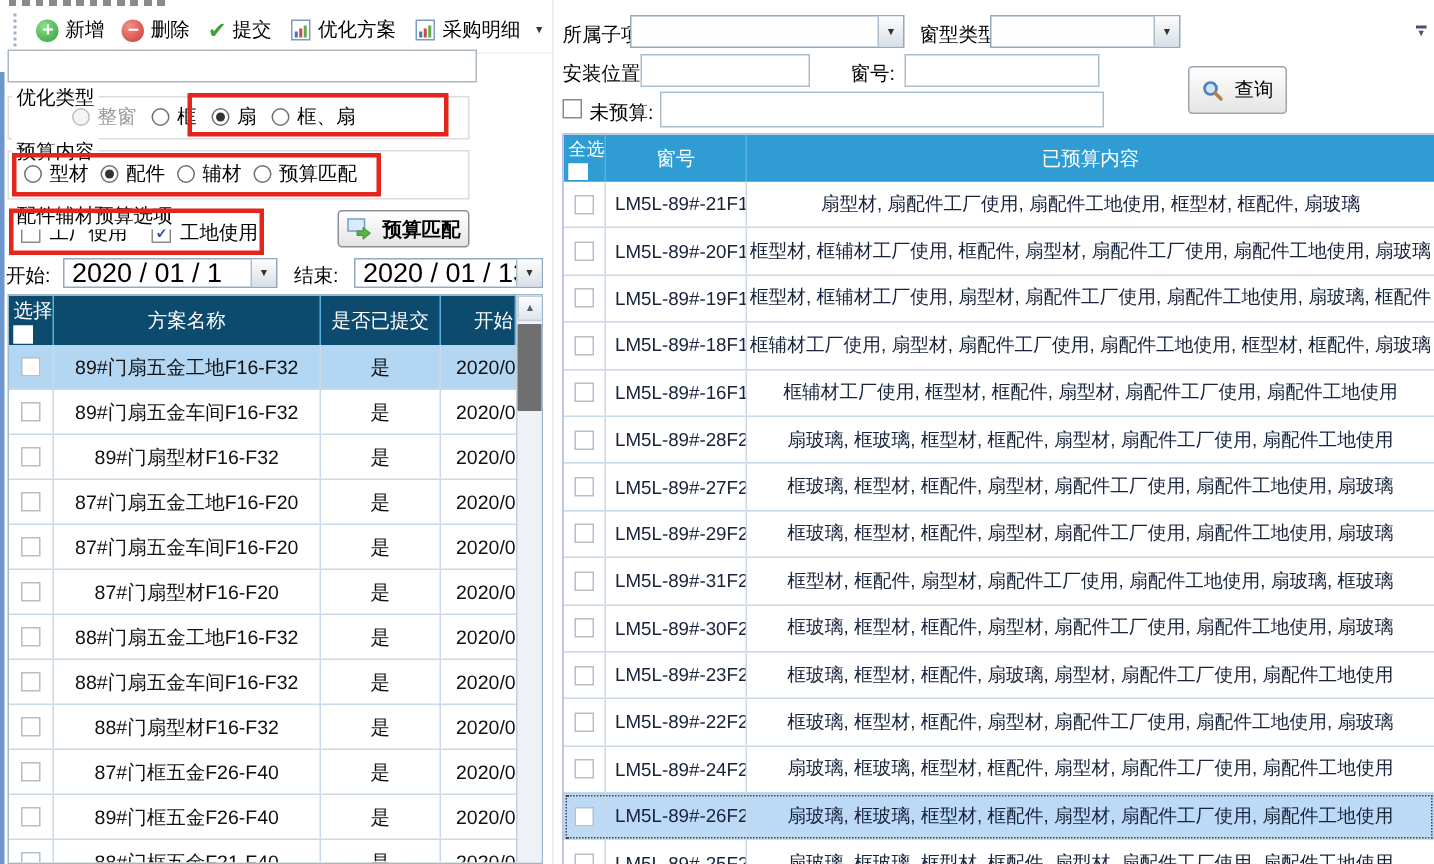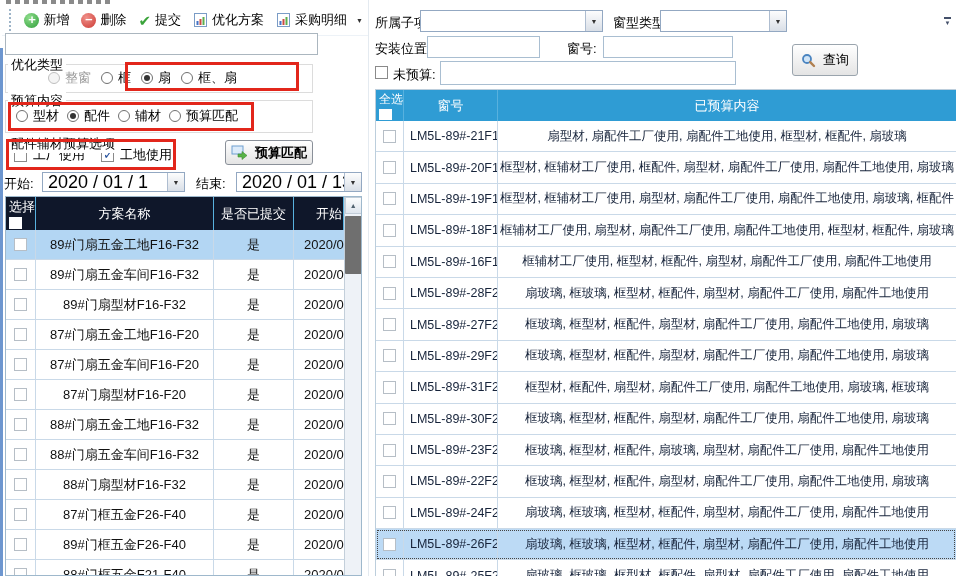--- a/index.html
+++ b/index.html
@@ -78,21 +78,21 @@
   #date-end{left:236px;top:172px;width:126px;}
   .combo .val{flex:1;padding:0 5px;font-size:18px;white-space:nowrap;overflow:hidden;}
   .combo .drop{width:16px;align-self:stretch;border-left:1px solid #aebdd0;
     background:linear-gradient(#fdfdfd,#d9dfe7);display:flex;align-items:center;justify-content:center;
     font-size:7px;color:#333;flex:none;}
 
   
   .plan-table{position:absolute;left:5px;top:196px;width:357px;height:380px;overflow:hidden;
     border:1px solid #9eb8cc;box-sizing:border-box;background:#fff;display:flex;}
   .plan-cols{width:338px;display:flex;flex-direction:column;}
-  .thead{display:flex;background:#0f172a;color:#fff;height:33px;flex:none;}
+  .thead{display:flex;background:#0c4a6e;color:#fff;height:33px;flex:none;}
   .th{box-sizing:border-box;border-right:1px solid #58b1de;display:flex;align-items:center;
     justify-content:center;font-size:13px;overflow:hidden;white-space:nowrap;}
   .th-stack{flex-direction:column;align-items:flex-start;justify-content:flex-start;padding:1px 3px;gap:1px;}
   .hd-cb{width:13px;height:13px;background:#fff;border:1px solid #fff;box-sizing:border-box;}
   .c-sel{width:30px;flex:none;} .c-name{width:178px;flex:none;} .c-sub{width:80px;flex:none;}
   .c-start{flex:1;justify-content:flex-start;padding-left:22px;}
   .tbody{flex:1;display:flex;flex-direction:column;overflow:hidden;}
   .trow{display:flex;height:29px;flex:none;border-bottom:1px solid #c9d9e8;background:#fff;}
   .trow.sel{background:#b3d6f3;}
   .tc{box-sizing:border-box;border-right:1px solid #c9d9e8;display:flex;align-items:center;

